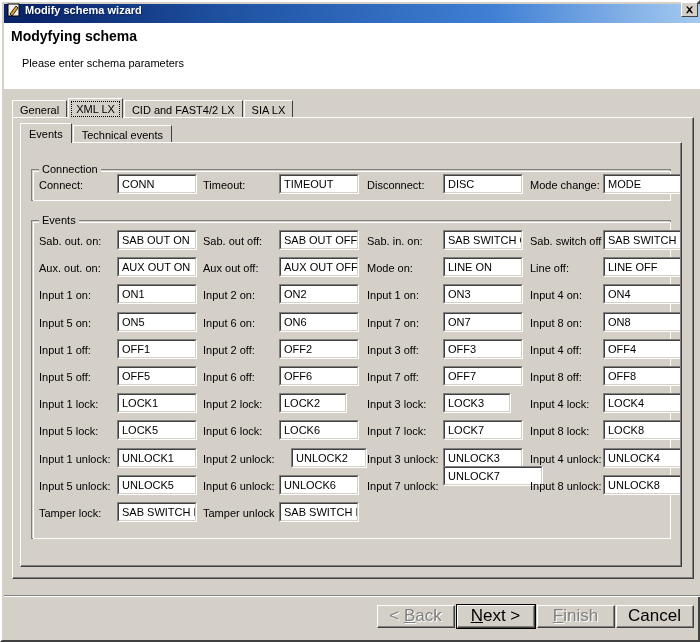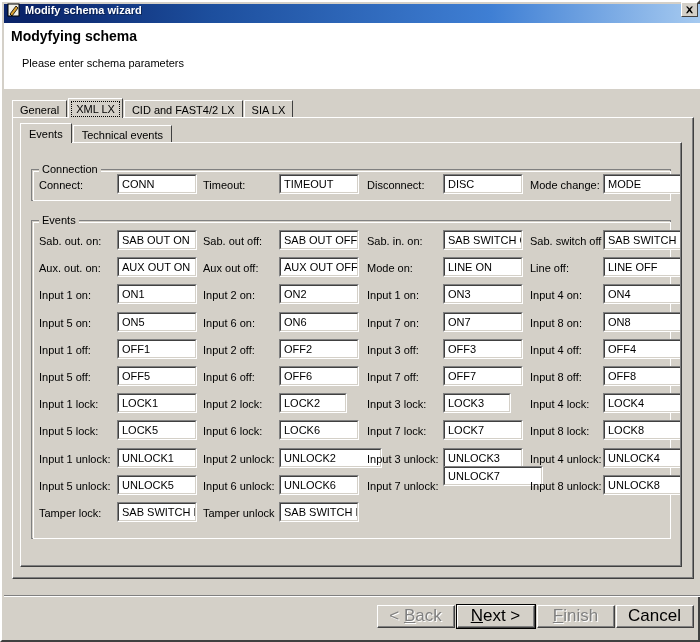--- a/index.html
+++ b/index.html
@@ -594,21 +594,21 @@
                       <span class="val">LOCK8</span>
                     </div>
                   </div>
                   <div class="fld-label" style="left: 8px; top: 238.6px;">Input 1 unlock:</div>
                   <div class="txt" style="left: 86px; top: 233.6px; width: 80px;">
                     <div class="inner">
                       <span class="val">UNLOCK1</span>
                     </div>
                   </div>
                   <div class="fld-label" style="left: 172px; top: 238.6px;">Input 2 unlock:</div>
-                  <div class="txt" style="left: 248px; top: 233.6px; width: 103px;">
+                  <div class="txt" style="left: 260px; top: 233.6px; width: 76px;">
                     <div class="inner">
                       <span class="val">UNLOCK2</span>
                     </div>
                   </div>
                   <div class="fld-label" style="left: 336px; top: 238.6px;">Input 3 unlock:</div>
                   <div class="txt" style="left: 412px; top: 233.6px; width: 80px;">
                     <div class="inner">
                       <span class="val">UNLOCK3</span>
                     </div>
                   </div>

